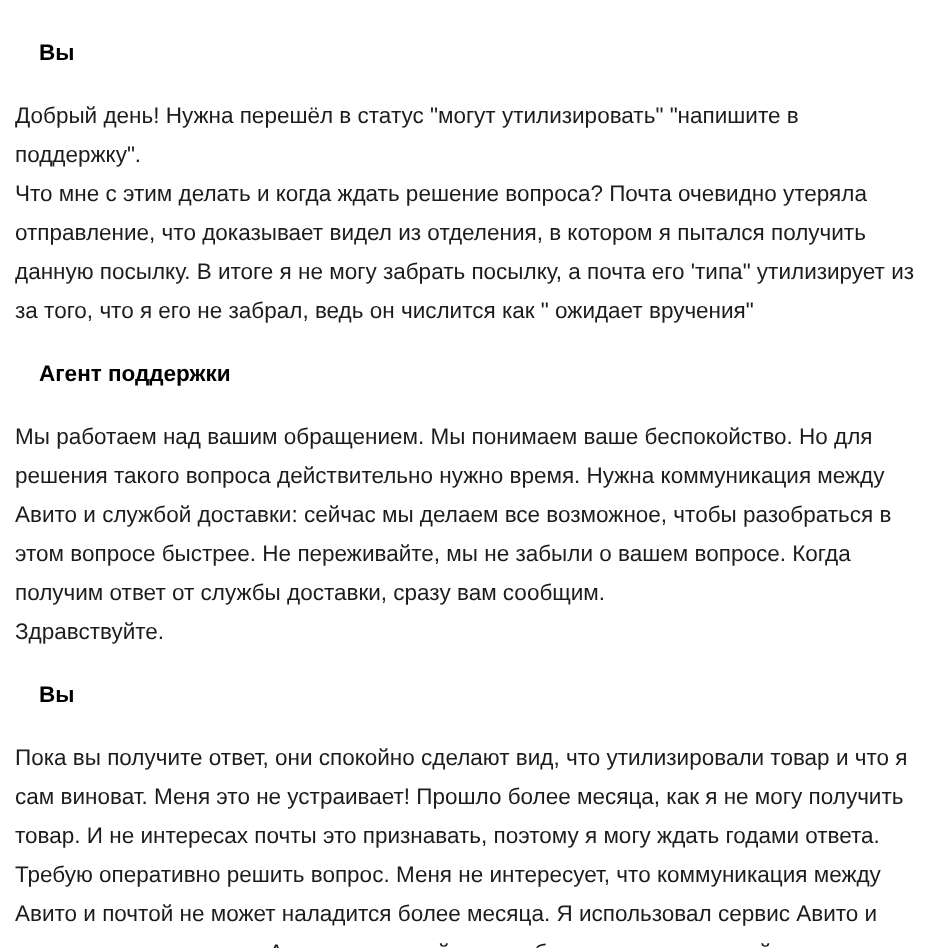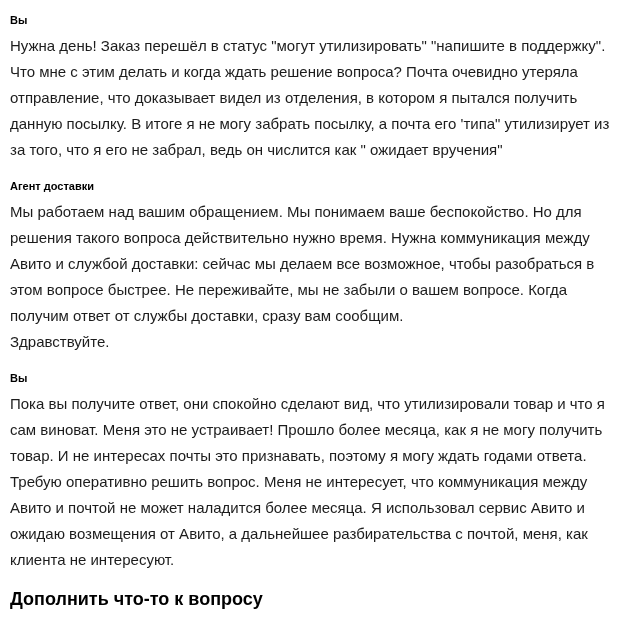--- a/index.html
+++ b/index.html
@@ -14,22 +14,22 @@
     padding: 7px 18px 8px 10px;
     background: #ffffff;
     font-family: "Liberation Sans", sans-serif;
     color: #1c1c1c;
     overflow: hidden;
   }
   .message {
     margin: 0 0 10px 0;
   }
   .author {
-    margin: 0;
-    font-size: 11px;
+    margin: 16px;
+    font-size: 15px;
     font-weight: 700;
     line-height: 26px;
     color: #000000;
   }
   .para {
     margin: 0;
     font-size: 15px;
     font-weight: 400;
     line-height: 26px;
     color: #1c1c1c;
@@ -42,26 +42,26 @@
     color: #000000;
   }
 </style>
 </head>
 <body>
 
 <div class="page">
 
   <section class="message">
     <h3 class="author">Вы</h3>
-    <p class="para">Нужна день! Заказ перешёл в статус "могут утилизировать" "напишите в поддержку".</p>
+    <p class="para">Добрый день! Нужна перешёл в статус "могут утилизировать" "напишите в поддержку".</p>
     <p class="para">Что мне с этим делать и когда ждать решение вопроса? Почта очевидно утеряла отправление, что доказывает видел из отделения, в котором я пытался получить данную посылку. В итоге я не могу забрать посылку, а почта его 'типа" утилизирует из за того, что я его не забрал, ведь он числится как " ожидает вручения"</p>
   </section>
 
   <section class="message">
-    <h3 class="author">Агент доставки</h3>
+    <h3 class="author">Агент поддержки</h3>
     <p class="para">Мы работаем над вашим обращением. Мы понимаем ваше беспокойство. Но для решения такого вопроса действительно нужно время. Нужна коммуникация между Авито и службой доставки: сейчас мы делаем все возможное, чтобы разобраться в этом вопросе быстрее. Не переживайте, мы не забыли о вашем вопросе. Когда получим ответ от службы доставки, сразу вам сообщим.</p>
     <p class="para">Здравствуйте.</p>
   </section>
 
   <section class="message">
     <h3 class="author">Вы</h3>
     <p class="para">Пока вы получите ответ, они спокойно сделают вид, что утилизировали товар и что я сам виноват. Меня это не устраивает! Прошло более месяца, как я не могу получить товар. И не интересах почты это признавать, поэтому я могу ждать годами ответа. Требую оперативно решить вопрос. Меня не интересует, что коммуникация между Авито и почтой не может наладится более месяца. Я использовал сервис Авито и ожидаю возмещения от Авито, а дальнейшее разбирательства с почтой, меня, как клиента не интересуют.</p>
   </section>
 
   <h2 class="footer-heading">Дополнить что-то к вопросу</h2>

